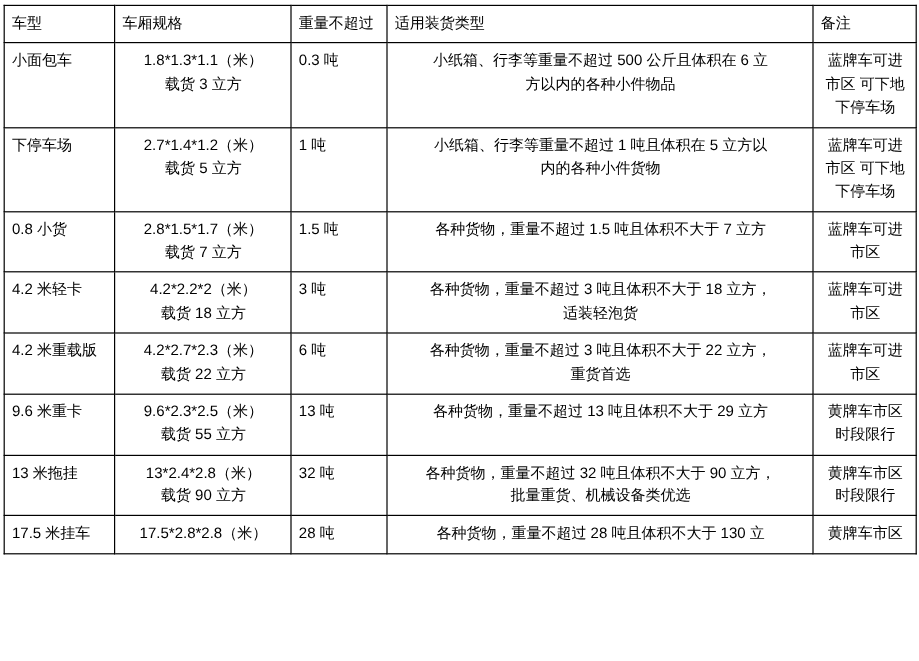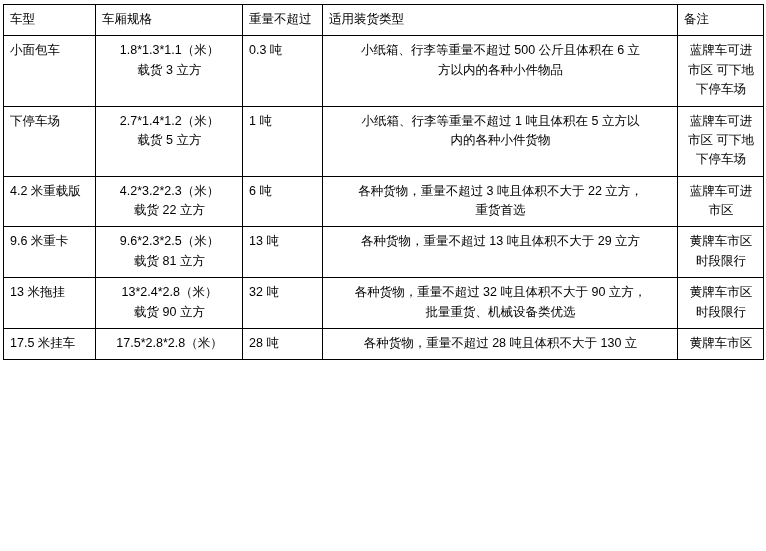--- a/index.html
+++ b/index.html
@@ -100,40 +100,71 @@
             <span class="cell-line">小纸箱、行李等重量不超过 1 吨且体积在 5 立方以</span>
             <span class="cell-line">内的各种小件货物</span>
           </td>
           <td>
             <span class="cell-line">蓝牌车可进</span>
             <span class="cell-line">市区 可下地</span>
             <span class="cell-line">下停车场</span>
           </td>
         </tr>
         <tr>
+          <td>0.8 小货</td>
+          <td>
+            <span class="cell-line">2.8*1.5*1.7（米）</span>
+            <span class="cell-line">载货 7 立方</span>
+          </td>
+          <td>1.5 吨</td>
+          <td>
+            <span class="cell-line">各种货物，重量不超过 1.5 吨且体积不大于 7 立方</span>
+          </td>
+          <td>
+            <span class="cell-line">蓝牌车可进</span>
+            <span class="cell-line">市区</span>
+          </td>
+        </tr>
+        <tr>
+          <td>4.2 米轻卡</td>
+          <td>
+            <span class="cell-line">4.2*2.2*2（米）</span>
+            <span class="cell-line">载货 18 立方</span>
+          </td>
+          <td>3 吨</td>
+          <td>
+            <span class="cell-line">各种货物，重量不超过 3 吨且体积不大于 18 立方，</span>
+            <span class="cell-line">适装轻泡货</span>
+          </td>
+          <td>
+            <span class="cell-line">蓝牌车可进</span>
+            <span class="cell-line">市区</span>
+          </td>
+        </tr>
+        <tr>
           <td>4.2 米重载版</td>
           <td>
-            <span class="cell-line">4.2*3.2*2.3（米）</span>
+            <span class="cell-line">4.2*2.7*2.3（米）</span>
             <span class="cell-line">载货 22 立方</span>
           </td>
           <td>6 吨</td>
           <td>
             <span class="cell-line">各种货物，重量不超过 3 吨且体积不大于 22 立方，</span>
             <span class="cell-line">重货首选</span>
           </td>
           <td>
             <span class="cell-line">蓝牌车可进</span>
             <span class="cell-line">市区</span>
           </td>
         </tr>
         <tr>
           <td>9.6 米重卡</td>
           <td>
             <span class="cell-line">9.6*2.3*2.5（米）</span>
-            <span class="cell-line">载货 81 立方</span>
+            <span class="cell-line">载货 55 立方</span>
           </td>
           <td>13 吨</td>
           <td>
             <span class="cell-line">各种货物，重量不超过 13 吨且体积不大于 29 立方</span>
           </td>
           <td>
             <span class="cell-line">黄牌车市区</span>
             <span class="cell-line">时段限行</span>
           </td>
         </tr>

